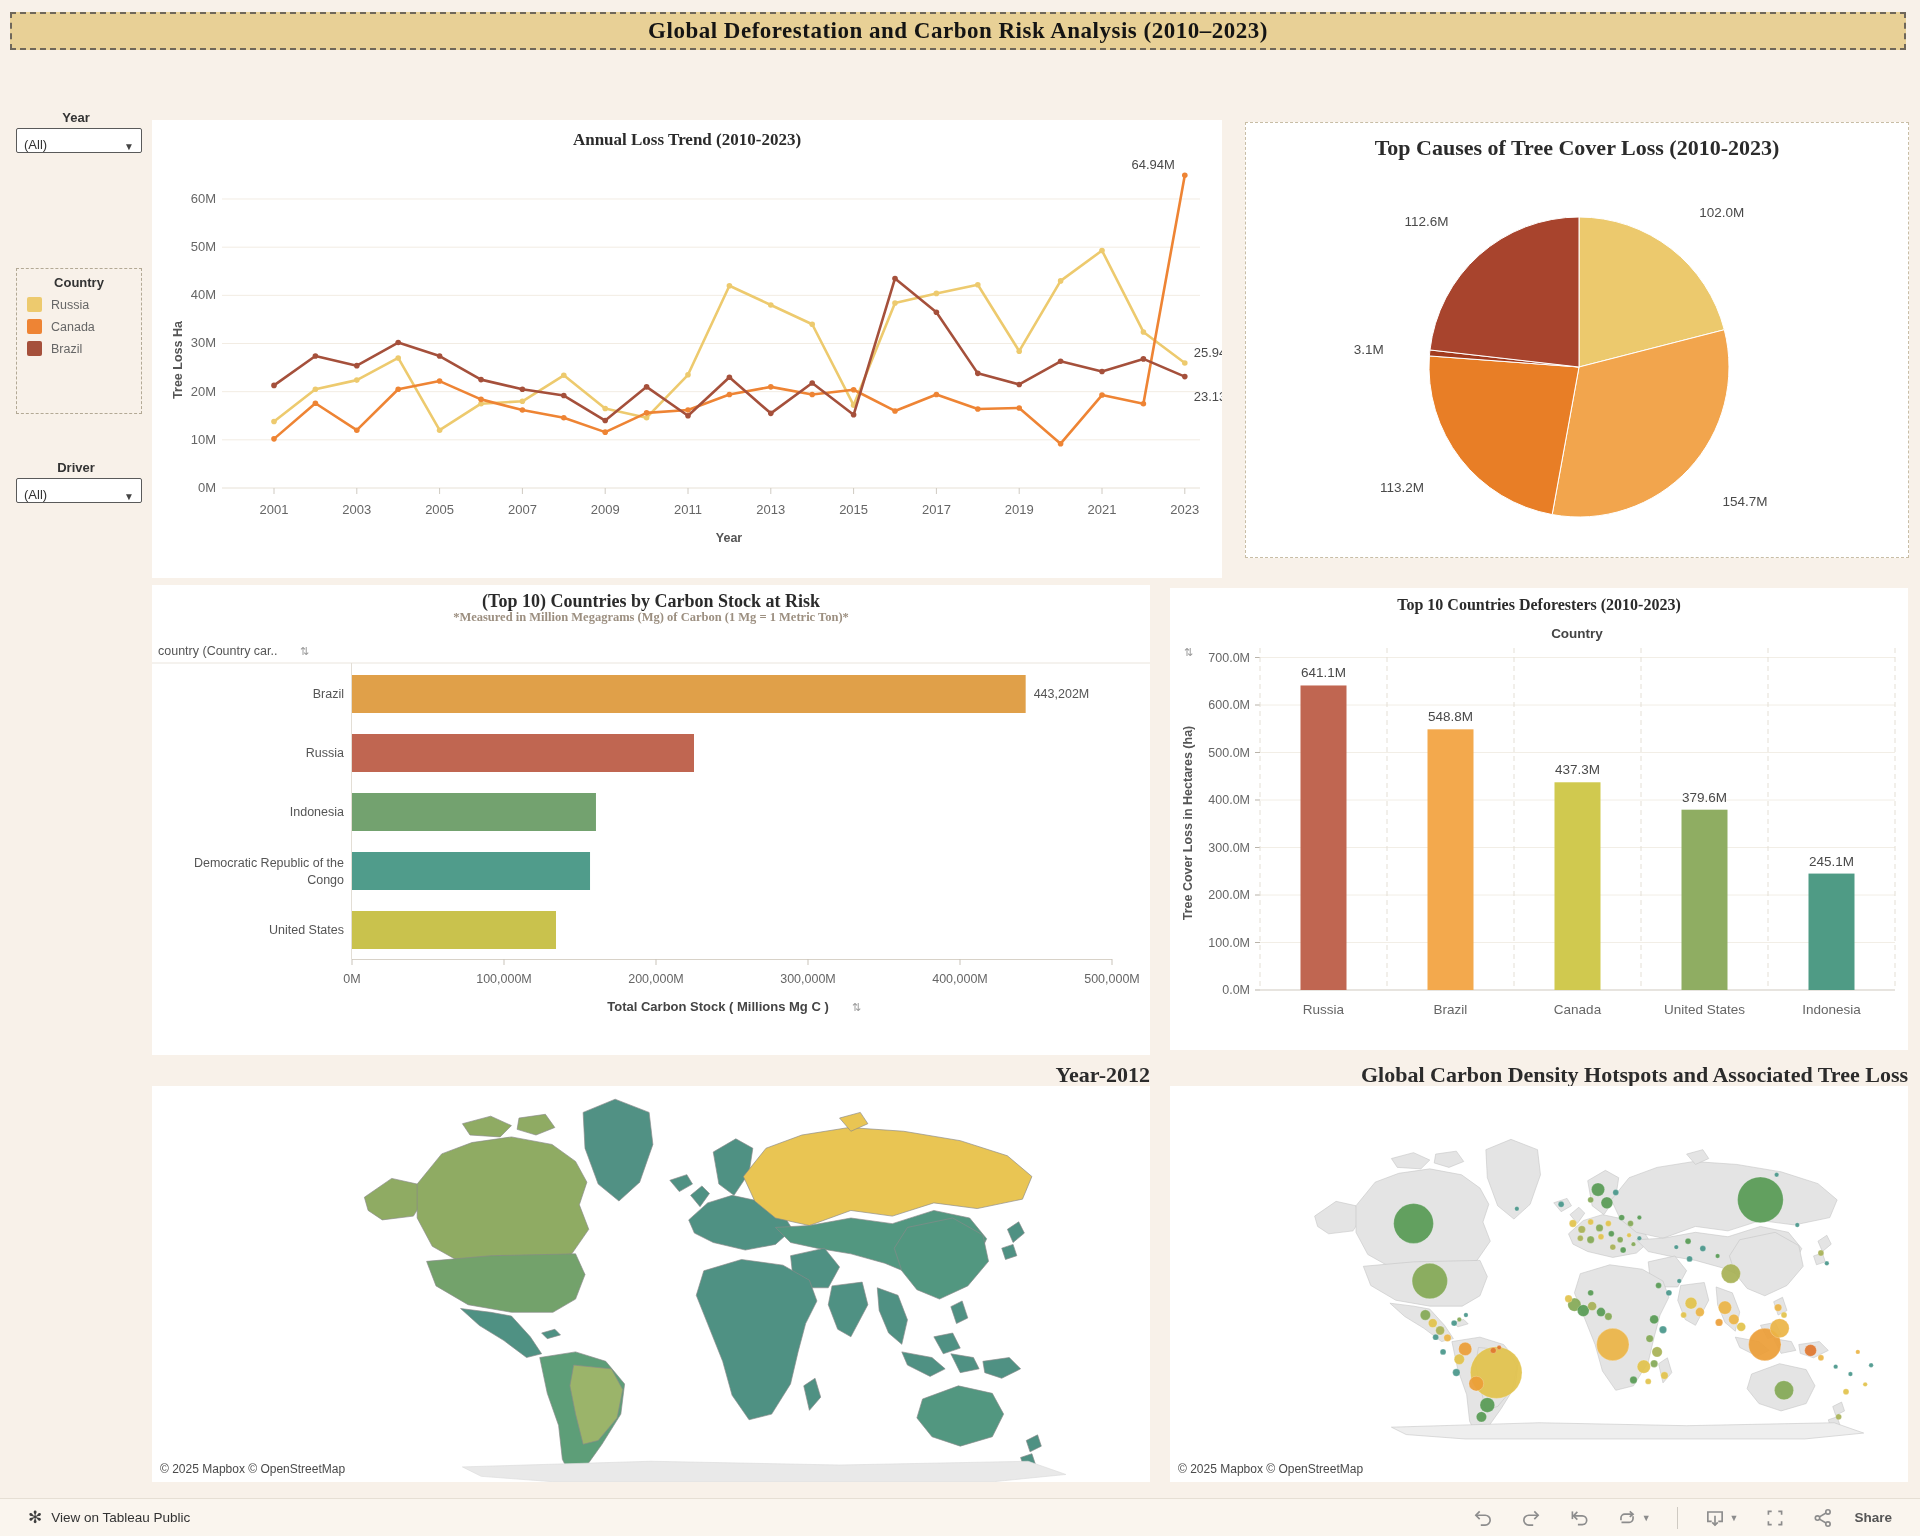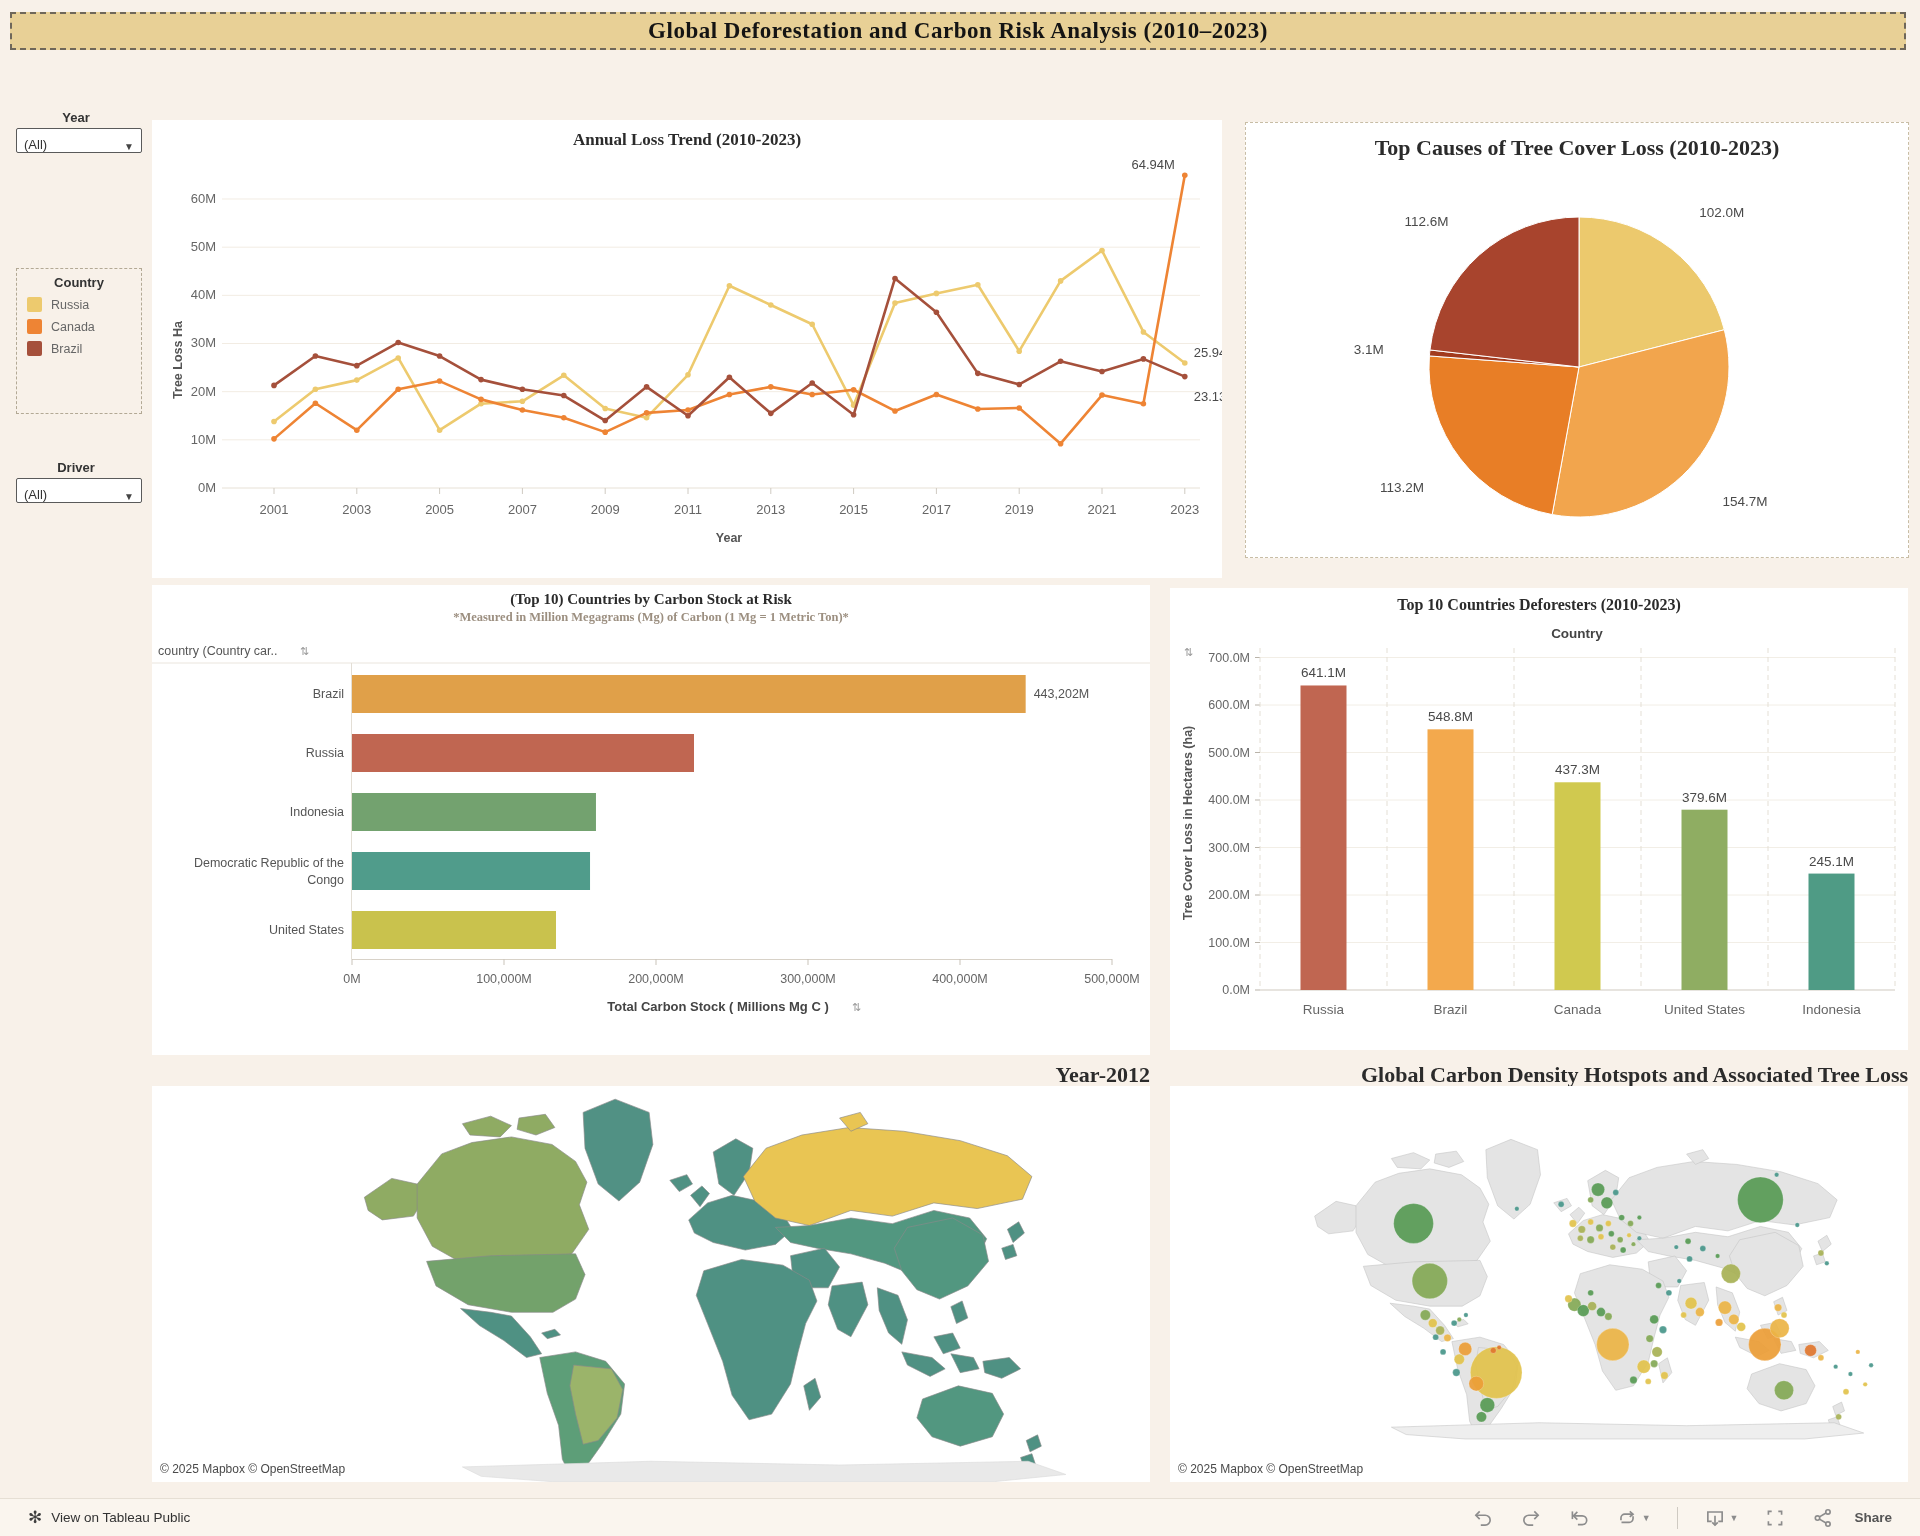--- a/index.html
+++ b/index.html
@@ -207,21 +207,21 @@
         <path d="M333,244 L306.1673616733857,391.5805187700365 A150,150 0 0 1 183.40777114197857,232.9471693539918 Z" fill="#e87e26" stroke="#fff" stroke-width="1"></path>
         <text x="177.9929342326332" y="368.95336411368885" fill="#4a4a4a" font-size="13.5" text-anchor="end" font-weight="normal" transform="">113.2M</text>
         <path d="M333,244 L183.40777114197857,232.9471693539918 A150,150 0 0 1 183.97131416837894,226.95738285063044 Z" fill="#a23a1e" stroke="#fff" stroke-width="1"></path>
         <text x="137.86175927543036" y="230.64061529026867" fill="#4a4a4a" font-size="13.5" text-anchor="end" font-weight="normal" transform="">3.1M</text>
         <path d="M333,244 L183.97131416837894,226.95738285063044 A150,150 0 0 1 333,94 Z" fill="#a8442d" stroke="#fff" stroke-width="1"></path>
         <text x="202.51767910824316" y="102.74555071827524" fill="#4a4a4a" font-size="13.5" text-anchor="end" font-weight="normal" transform="">112.6M</text>
       </svg>
   </div>
 
   <div class="panel" style="left:152px;top:585px;width:998px;height:470px;">
-    <div class="serif-title" style="top:6px;font-size:15px;">(Top 10) Countries by Carbon Stock at Risk</div>
+    <div class="serif-title" style="top:6px;font-size:18px;">(Top 10) Countries by Carbon Stock at Risk</div>
     <div class="serif-title" style="top:25px;font-size:12.5px;color:#9c8f80;">*Measured in Million Megagrams (Mg) of Carbon (1 Mg = 1 Metric Ton)*</div>
     <svg id="hbar-svg" width="998" height="470">
         <text x="6" y="70" fill="#555" font-size="12.5" text-anchor="start" font-weight="normal" transform="">country (Country car..</text>
         <text x="148" y="70" fill="#999" font-size="11" text-anchor="start" font-weight="normal" transform="">⇅</text>
         <line x1="0" y1="78" x2="998" y2="78" stroke="#eae5dd"></line>
         <line x1="199.5" y1="78" x2="199.5" y2="374" stroke="#e3ded5"></line>
         <rect x="200" y="90" width="673.6670399999999" height="38" fill="#e0a049"></rect>
         <text x="192" y="113" fill="#555" font-size="12.5" text-anchor="end" font-weight="normal" transform="">Brazil</text>
         <text x="881.6670399999999" y="113" fill="#555" font-size="12.5" text-anchor="start" font-weight="normal" transform="">443,202M</text>
         <rect x="200" y="149" width="342" height="38" fill="#c06651"></rect>

